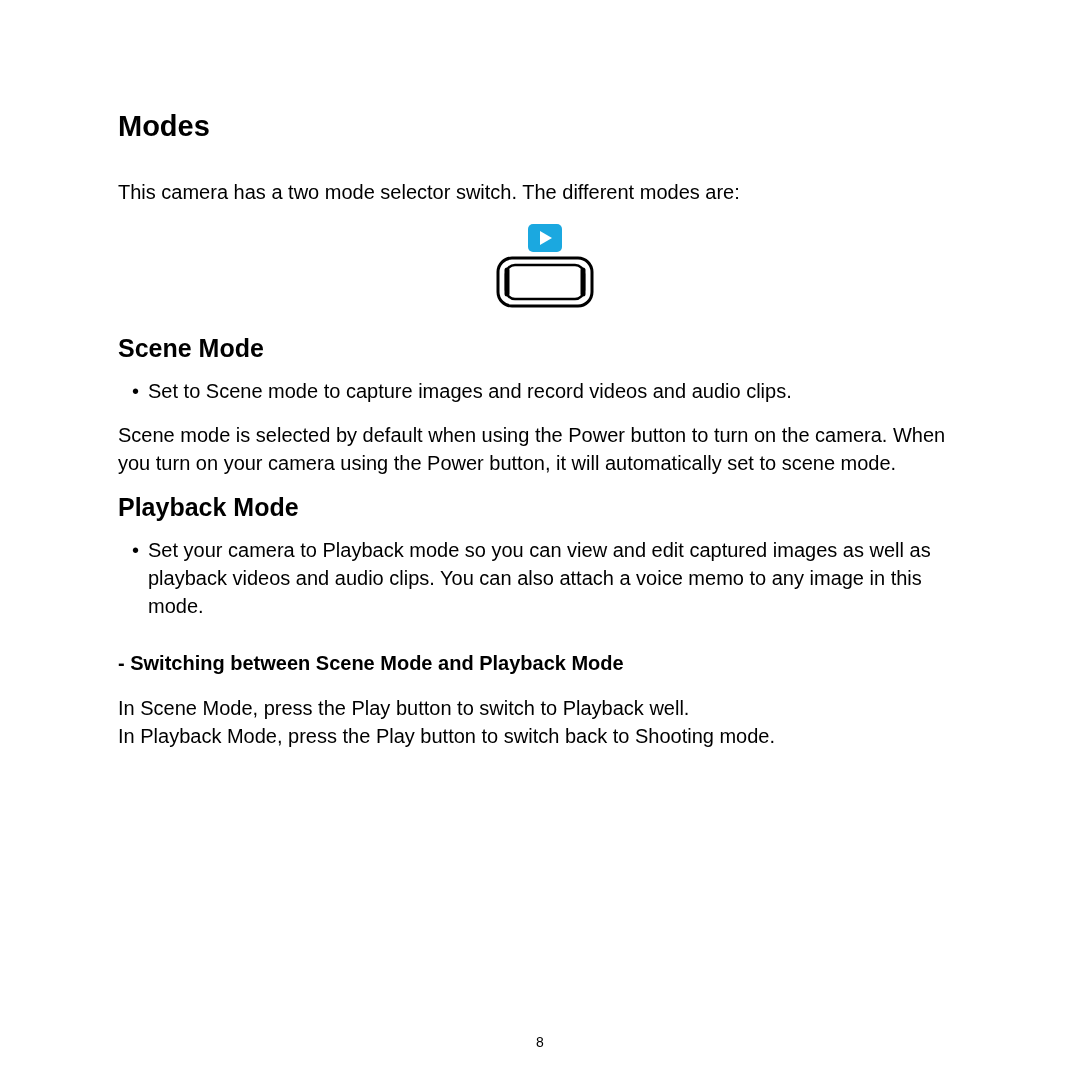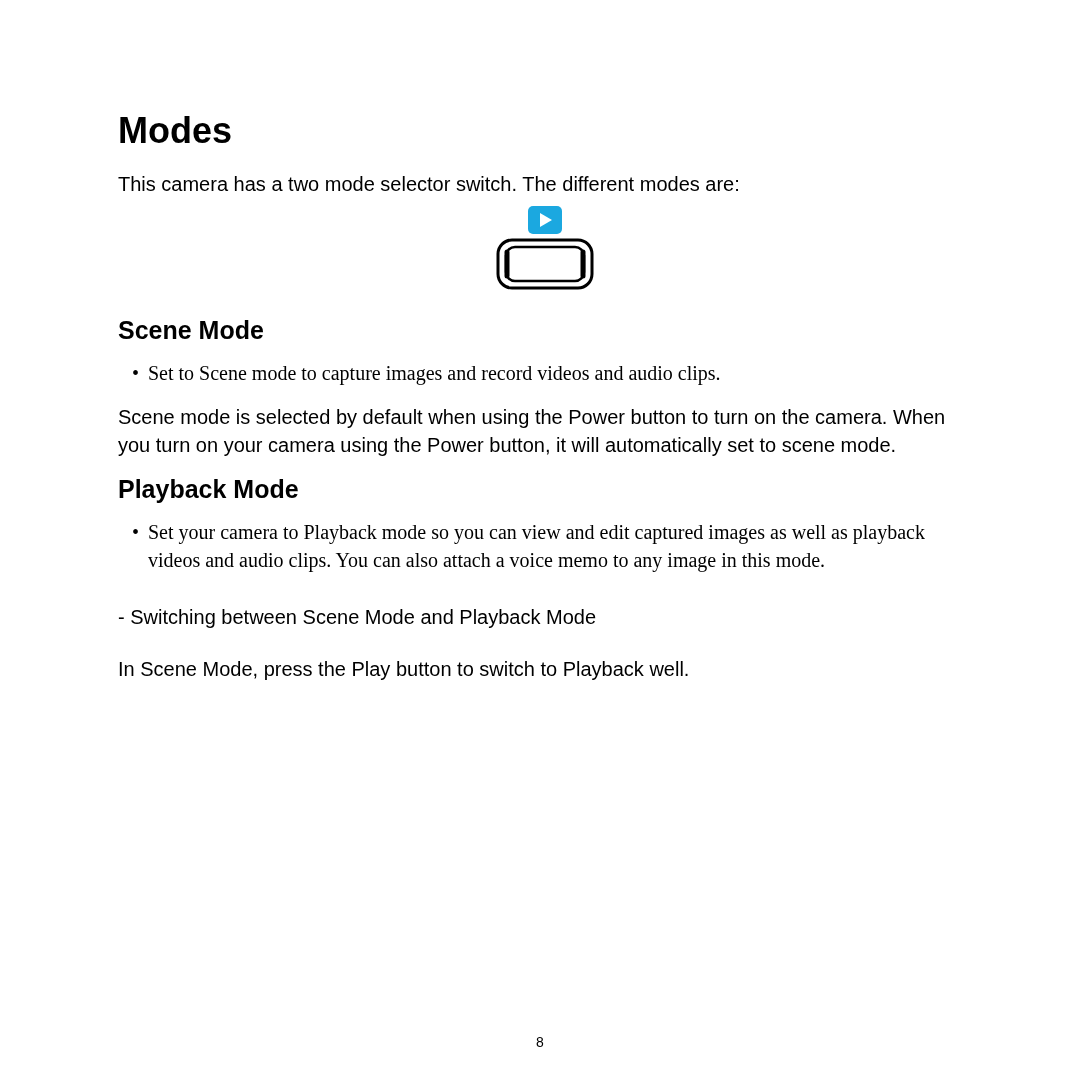--- a/index.html
+++ b/index.html
@@ -6,28 +6,28 @@
   body {
     width: 1080px;
     height: 1080px;
     background: #ffffff;
     font-family: "Segoe UI", "Lucida Sans", Verdana, sans-serif;
     color: #000;
     padding: 110px 108px 0 118px;
     position: relative;
   }
   h1.title {
-    font-size: 36px;
+    font-size: 29px;
     font-weight: 700;
-    margin-bottom: 19px;
+    margin-bottom: 36px;
   }
   p.intro {
     font-size: 20px;
     line-height: 1.35;
-    margin-bottom: 8px;
+    margin-bottom: 18px;
   }
   .icon-block {
     display: flex;
     flex-direction: column;
     align-items: center;
     gap: 4px;
     margin: 0 0 26px 0;
   }
   .play-badge {
     width: 34px;
@@ -42,21 +42,20 @@
   .button-outline svg { display: block; }
   h2.section {
     font-size: 25px;
     font-weight: 700;
     margin-bottom: 14px;
   }
   ul.bullets {
     list-style: none;
     padding-left: 14px;
     margin-bottom: 16px;
-    font-family: Liberation Serif, serif;
   }
   ul.bullets li {
     font-size: 20px;
     line-height: 1.4;
     margin-bottom: 14px;
     padding-left: 16px;
     position: relative;
   }
   ul.bullets li::before {
     content: "•";
@@ -65,22 +64,22 @@
     top: 0;
     font-size: 20px;
   }
   p.body {
     font-size: 20px;
     line-height: 1.4;
     margin-bottom: 16px;
   }
   h3.sub {
     font-size: 20px;
-    font-weight: 400;
-    margin-bottom: 26px;
+    font-weight: 700;
+    margin-bottom: 19px;
   }
   p.line {
     font-size: 20px;
     line-height: 1.4;
   }
   .switching-block { margin-top: 32px; }
   .pagenum {
     position: absolute;
     bottom: 30px;
     left: 0;
@@ -119,15 +118,16 @@
 <p class="body">Scene mode is selected by default when using the Power button to turn on the camera. When you turn on your camera using the Power button, it will automatically set to scene mode.</p>
 
 <h2 class="section">Playback Mode</h2>
 <ul class="bullets">
   <li>Set your camera to Playback mode so you can view and edit captured images as well as playback videos and audio clips. You can also attach a voice memo to any image in this mode.</li>
 </ul>
 
 <div class="switching-block">
   <h3 class="sub">- Switching between Scene Mode and Playback Mode</h3>
   <p class="line">In Scene Mode, press the Play button to switch to Playback well.</p>
+  <p class="line">In Playback Mode, press the Play button to switch back to Shooting mode.</p>
 </div>
 
 <div class="pagenum">8</div>
 
 </body></html>

